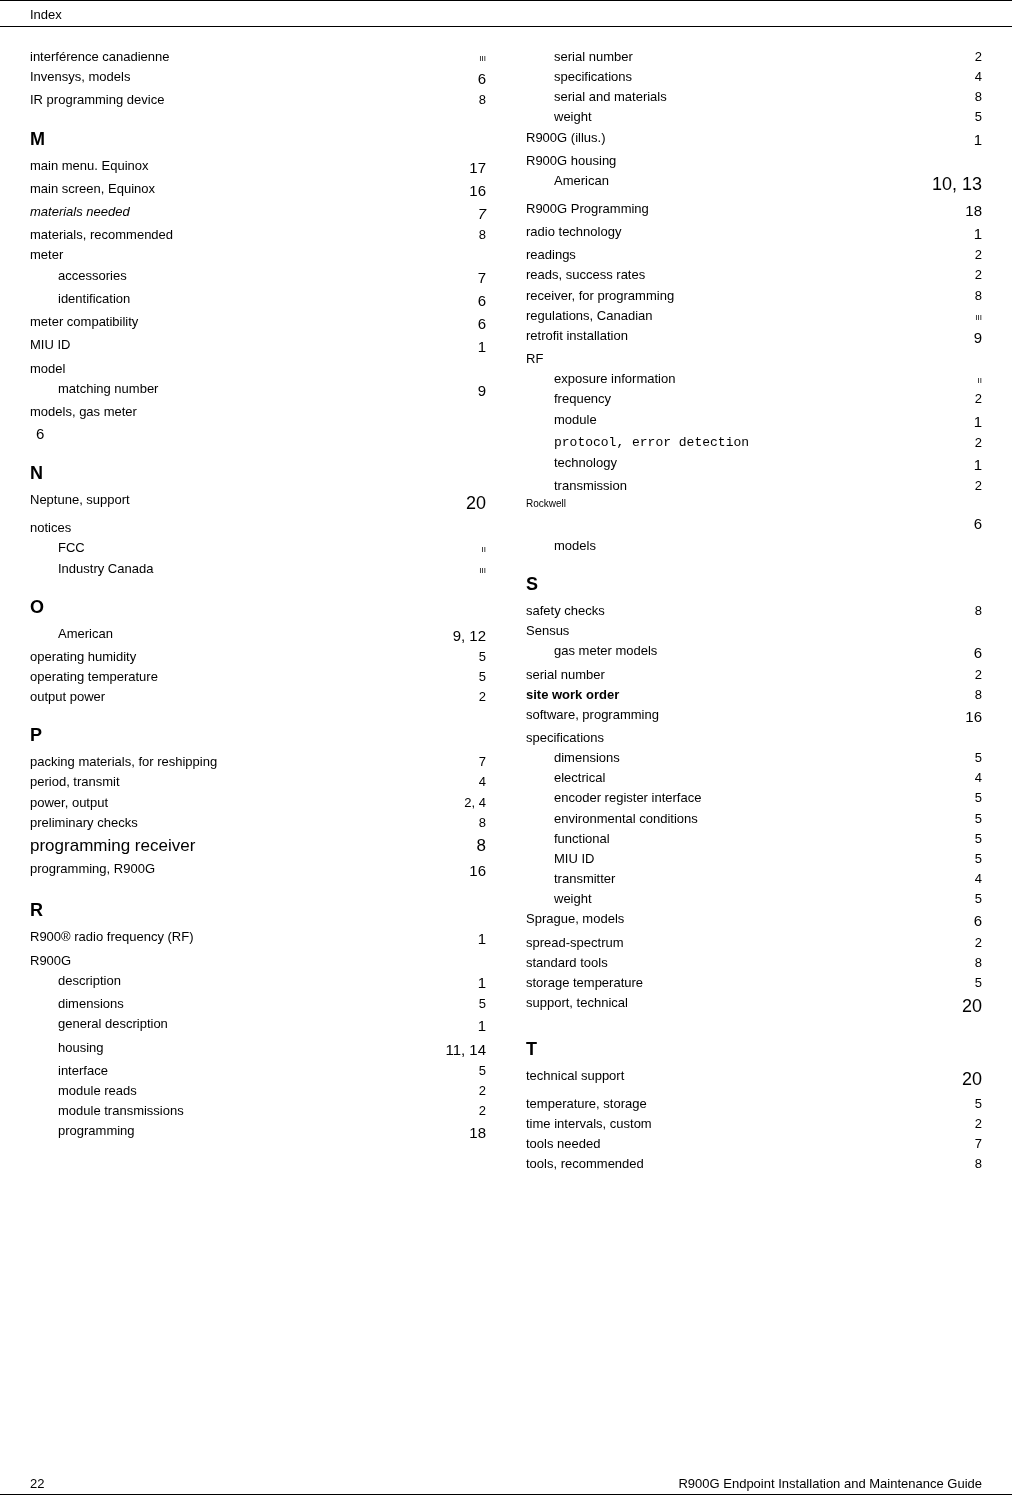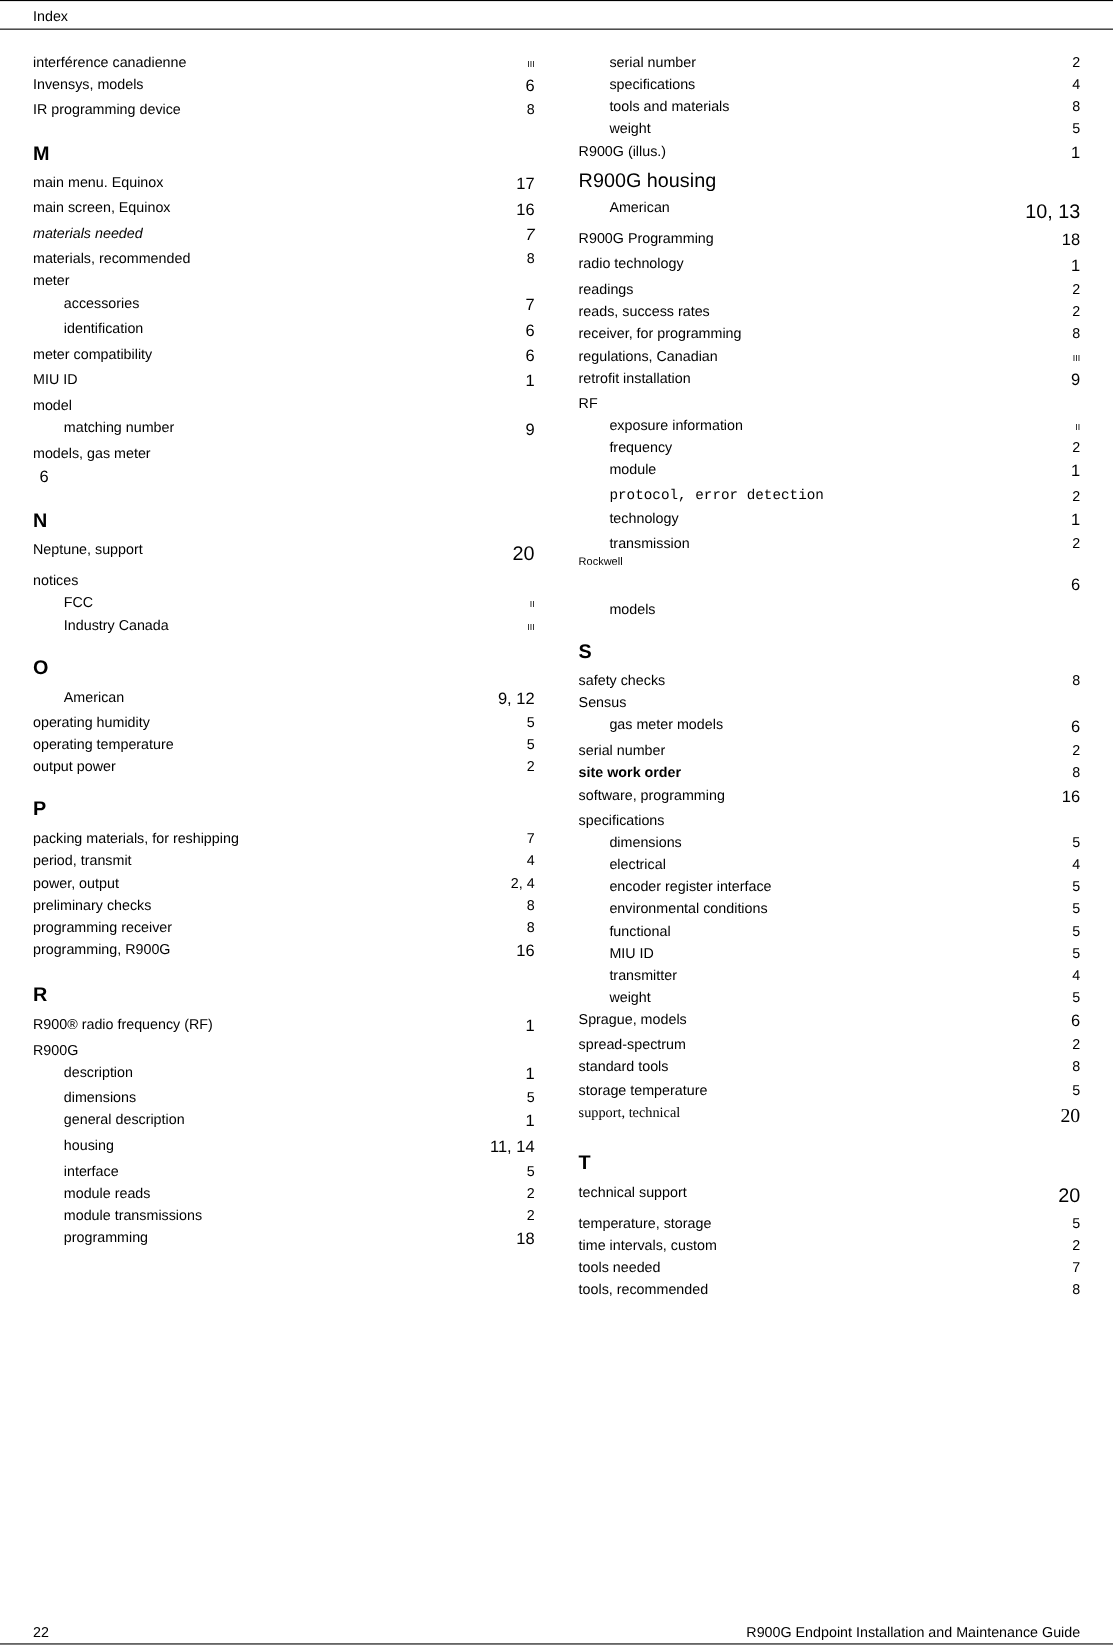--- a/index.html
+++ b/index.html
@@ -191,21 +191,21 @@
           <span style="margin-left: 6px; white-space: nowrap;"><span>4</span></span>
         </div>
         <div style="display: flex; justify-content: space-between; font-size: 13px; line-height: 1.55; padding-left: 0px;">
           <span style="flex: 1 1 0%;">power, output</span>
           <span style="margin-left: 6px; white-space: nowrap;"><span>2, 4</span></span>
         </div>
         <div style="display: flex; justify-content: space-between; font-size: 13px; line-height: 1.55; padding-left: 0px;">
           <span style="flex: 1 1 0%;">preliminary checks</span>
           <span style="margin-left: 6px; white-space: nowrap;"><span>8</span></span>
         </div>
-        <div style="display: flex; font-size: 13px; line-height: 1.55; padding-left: 0px;">
+        <div style="display: flex; font-size: 17px; line-height: 1.55; padding-left: 0px;">
           <span style="flex: 1 1 0%;">programming receiver</span>
           <span style="margin-left: 6px; white-space: nowrap;"><span>8</span></span>
         </div>
         <div style="display: flex; justify-content: space-between; font-size: 13px; line-height: 1.55; padding-left: 0px;">
           <span style="flex: 1 1 0%;">programming, R900G</span>
           <span style="margin-left: 6px; white-space: nowrap;"><span style="font-size:15px;">16</span></span>
         </div>
         <div style="font-size: 18px; font-weight: bold; margin-top: 18px; margin-bottom: 6px;">R</div>
         <div style="display: flex; justify-content: space-between; font-size: 13px; line-height: 1.55; padding-left: 0px;">
           <span style="flex: 1 1 0%;">R900® radio frequency (RF)</span>
@@ -250,32 +250,32 @@
     <div class="right-col" id="right-col">
         <div style="display: flex; justify-content: space-between; font-size: 13px; line-height: 1.55; padding-left: 28px;">
           <span style="flex: 1 1 0%;">serial number</span>
           <span style="margin-left: 6px; white-space: nowrap;"><span>2</span></span>
         </div>
         <div style="display: flex; justify-content: space-between; font-size: 13px; line-height: 1.55; padding-left: 28px;">
           <span style="flex: 1 1 0%;">specifications</span>
           <span style="margin-left: 6px; white-space: nowrap;"><span>4</span></span>
         </div>
         <div style="display: flex; justify-content: space-between; font-size: 13px; line-height: 1.55; padding-left: 28px;">
-          <span style="flex: 1 1 0%;">tools and materials</span>
+          <span style="flex: 1 1 0%;">serial and materials</span>
           <span style="margin-left: 6px; white-space: nowrap;"><span>8</span></span>
         </div>
         <div style="display: flex; justify-content: space-between; font-size: 13px; line-height: 1.55; padding-left: 28px;">
           <span style="flex: 1 1 0%;">weight</span>
           <span style="margin-left: 6px; white-space: nowrap;"><span>5</span></span>
         </div>
         <div style="display: flex; justify-content: space-between; font-size: 13px; line-height: 1.55; padding-left: 0px;">
           <span style="flex: 1 1 0%;">R900G (illus.)</span>
           <span style="margin-left: 6px; white-space: nowrap;"><span style="font-size:15px;">1</span></span>
         </div>
-        <div style="display: flex; justify-content: space-between; font-size: 18px; line-height: 1.55; padding-left: 0px;">
+        <div style="display: flex; justify-content: space-between; font-size: 13px; line-height: 1.55; padding-left: 0px;">
           <span style="flex: 1 1 0%;">R900G housing</span>
         </div>
         <div style="display: flex; justify-content: space-between; font-size: 13px; line-height: 1.55; padding-left: 28px;">
           <span style="flex: 1 1 0%;">American</span>
           <span style="margin-left: 6px; white-space: nowrap;"><span style="font-size:18px;">10, 13</span></span>
         </div>
         <div style="display: flex; justify-content: space-between; font-size: 13px; line-height: 1.55; padding-left: 0px;">
           <span style="flex: 1 1 0%;">R900G Programming</span>
           <span style="margin-left: 6px; white-space: nowrap;"><span style="font-size:15px;">18</span></span>
         </div>
@@ -405,21 +405,21 @@
           <span style="margin-left: 6px; white-space: nowrap;"><span>2</span></span>
         </div>
         <div style="display: flex; justify-content: space-between; font-size: 13px; line-height: 1.55; padding-left: 0px;">
           <span style="flex: 1 1 0%;">standard tools</span>
           <span style="margin-left: 6px; white-space: nowrap;"><span>8</span></span>
         </div>
         <div style="display: flex; justify-content: space-between; font-size: 13px; line-height: 1.55; padding-left: 0px;">
           <span style="flex: 1 1 0%;">storage temperature</span>
           <span style="margin-left: 6px; white-space: nowrap;"><span>5</span></span>
         </div>
-        <div style="display: flex; justify-content: center; font-size: 13px; line-height: 1.55; padding-left: 0px; font-family: Liberation Serif, serif;">
+        <div style="display: flex; justify-content: center; font-size: 13px; line-height: 1.55; padding-left: 0px;">
           <span style="flex: 1 1 0%;">support, technical</span>
           <span style="margin-left: 6px; white-space: nowrap;"><span style="font-size:18px;">20</span></span>
         </div>
         <div style="font-size: 18px; font-weight: bold; margin-top: 18px; margin-bottom: 6px;">T</div>
         <div style="display: flex; justify-content: space-between; font-size: 13px; line-height: 1.55; padding-left: 0px;">
           <span style="flex: 1 1 0%;">technical support</span>
           <span style="margin-left: 6px; white-space: nowrap;"><span style="font-size:18px;">20</span></span>
         </div>
         <div style="display: flex; justify-content: space-between; font-size: 13px; line-height: 1.55; padding-left: 0px;">
           <span style="flex: 1 1 0%;">temperature, storage</span>

